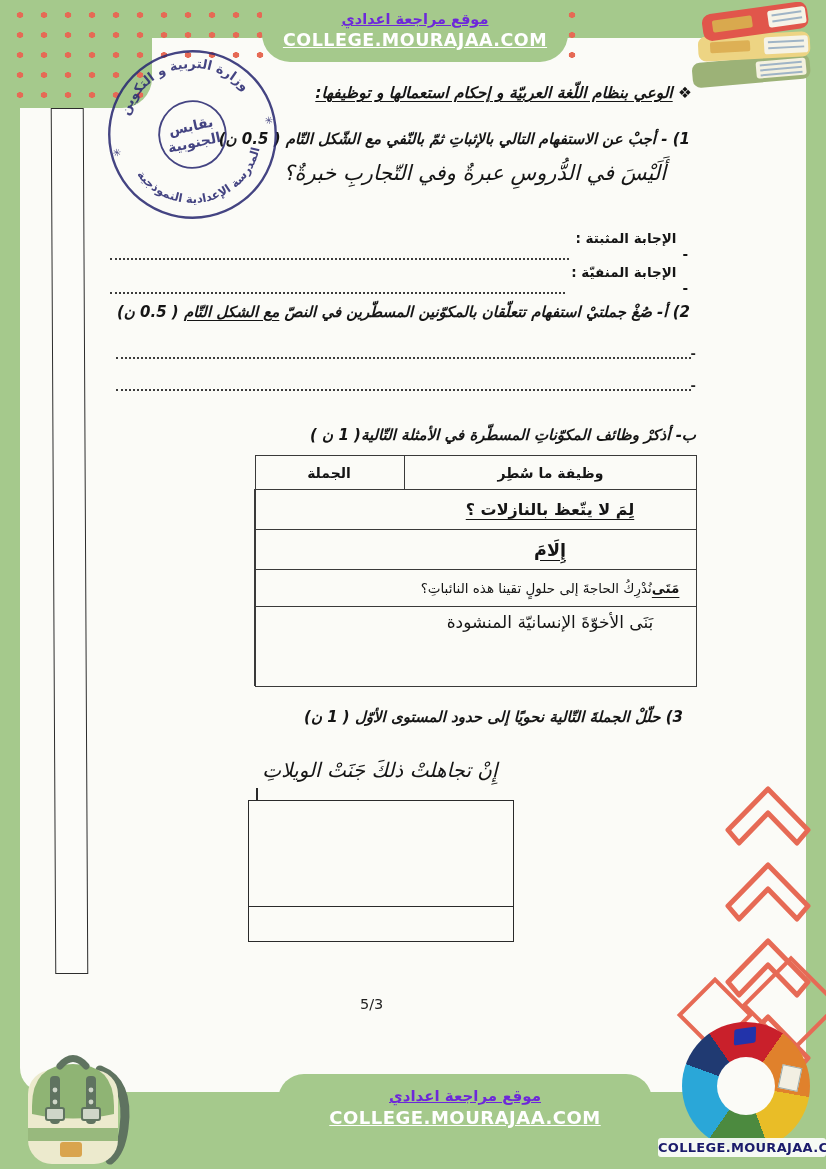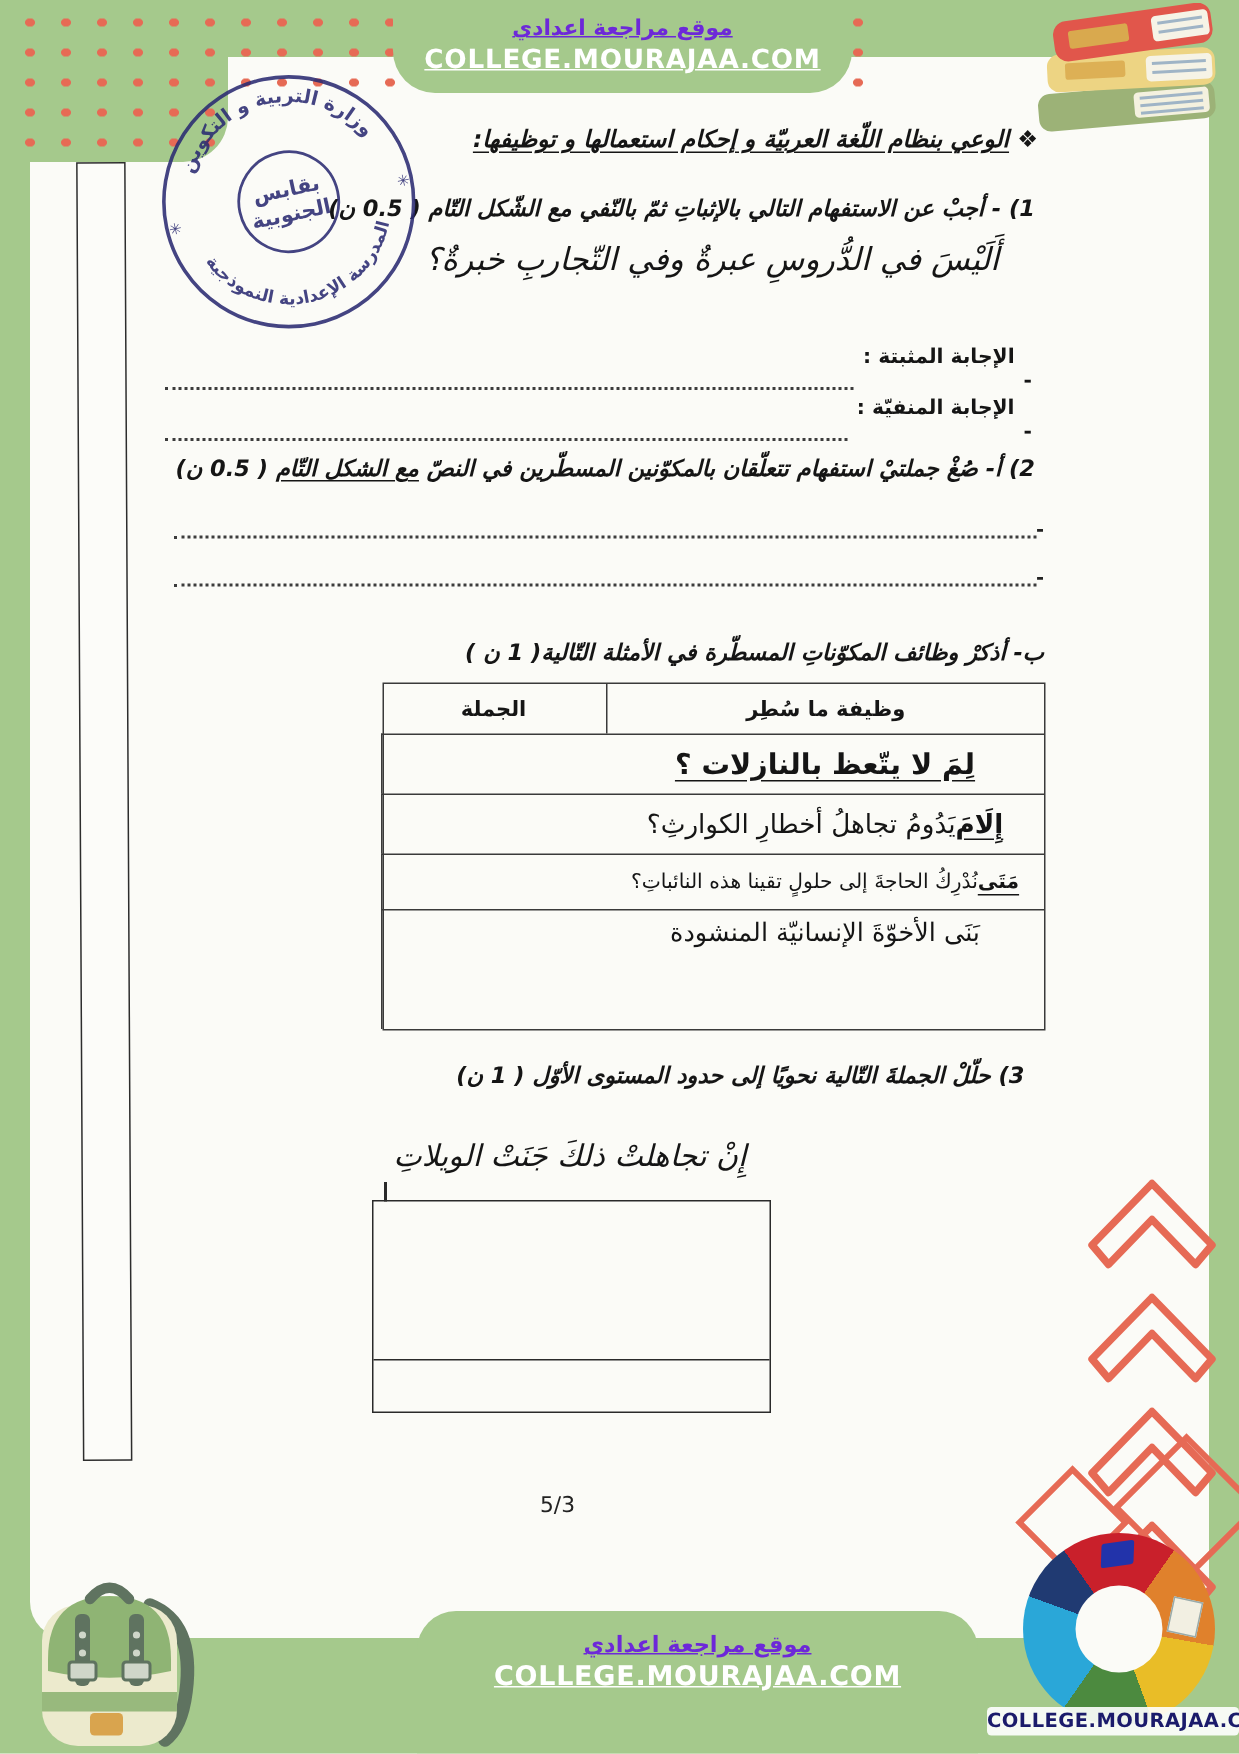--- a/index.html
+++ b/index.html
@@ -66,21 +66,21 @@
     display:grid;direction:rtl;
     grid-template-columns:292px 150px;
     grid-template-rows:33px 40px 40px 37px 80px;
     border:1.6px solid #3a3a3a;background:#fbfbf7;box-sizing:border-box;
   }
   .cell{display:flex;align-items:center;justify-content:center;direction:rtl;
         padding:2px 8px;box-sizing:border-box;color:#151515;}
   .c-div{border-left:1.4px solid #3a3a3a;}      
   .r-div{border-top:1.4px solid #3a3a3a;}
   .hdr{font-weight:bold;font-size:14px;}
-  .row1s{font-size:19px;} .row2s{font-size:17.5px;} .row3s{font-size:13.5px;}
+  .row1s{font-size:16px;} .row2s{font-size:17.5px;} .row3s{font-size:13.5px;}
   .row4s{font-size:17px;align-items:flex-start;padding-top:5px;}
   .cu{font-weight:bold;text-decoration:underline;text-underline-offset:3.5px;}
   
   .q3-prompt{right:143px;top:708px;}
   .q3-sentence{left:242px;top:758px;width:276px;font-size:20px;text-align:center;z-index:5;}
   .q3-box{left:248px;top:800px;width:264px;height:140px;border:1.6px solid #2a2a2a;z-index:5;background:transparent;}
   .q3-box .hline{position:absolute;left:0;right:0;bottom:34px;border-top:1.5px solid #2a2a2a;}
   .q3-box .tick{position:absolute;left:7px;top:-13px;width:1.6px;height:13px;background:#2a2a2a;}
   .pagenum{left:360px;top:996px;font-size:14.5px;color:#222;z-index:5;font-family:"DejaVu Sans",sans-serif;}
   
@@ -211,21 +211,20 @@
   <div class="cell hdr">الجملة</div>
 
   <div class="cell r-div row1s">
     <span class="cu">لِمَ لا يتّعظ بالنازلات ؟</span>
     <span></span>
   </div>
   <div class="cell r-div c-div"></div>
 
   <div class="cell r-div row2s">
     <span class="cu">إِلَامَ</span>
-    <span> يَدُومُ تجاهلُ أخطارِ الكوارثِ؟</span>
   </div>
   <div class="cell r-div c-div"></div>
 
   <div class="cell r-div row3s">
     <span class="cu">مَتَى</span>
     <span> نُدْرِكُ الحاجةَ إلى حلولٍ تقينا هذه النائباتِ؟</span>
   </div>
   <div class="cell r-div c-div"></div>
 
   <div class="cell r-div row4s">

